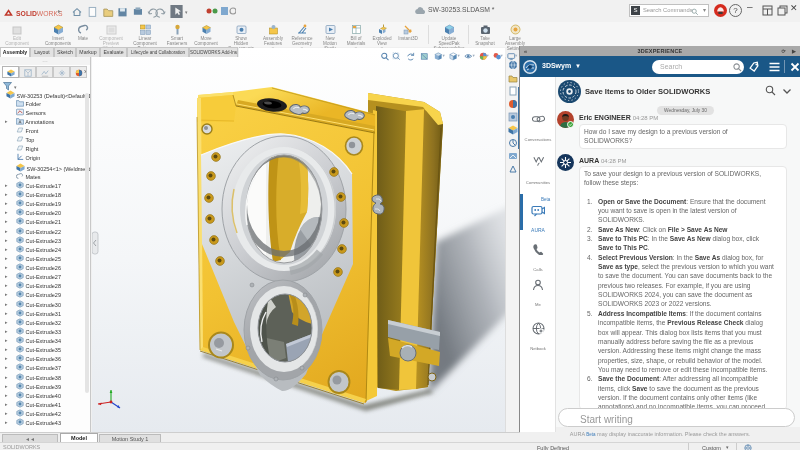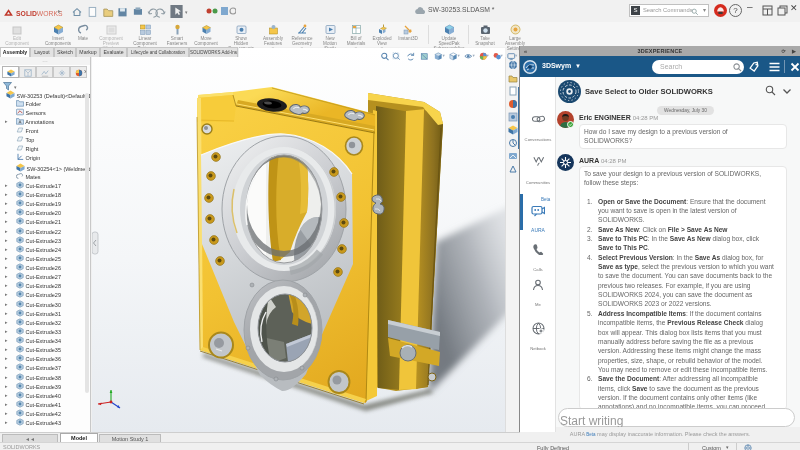--- a/index.html
+++ b/index.html
@@ -729,21 +729,21 @@
   <div id="chatbody" class="abs">
     <svg class="abs" width="23" height="23" viewBox="0 0 23 23" style="left:38px;top:3px">
         <circle cx="11.5" cy="11.5" r="11.5" fill="#1b4970"></circle>
         <g stroke="#cfd8e2" fill="none" stroke-width="1">
           <circle cx="11.5" cy="11.5" r="6.5" stroke-dasharray="2.6 1.6"></circle>
           <circle cx="11.5" cy="11.5" r="3.2" fill="#e8ecf0" stroke="none"></circle>
           <circle cx="11.5" cy="11.5" r="1.4" fill="#1b4970" stroke="none"></circle>
           <circle cx="11.5" cy="11.5" r="9" stroke-dasharray="1.2 2.4"></circle>
         </g>
       </svg>
-    <span class="abs" style="left:65px;top:10px;font-size:7.6px;font-weight:bold;color:#333">Save Select to Older SOLIDWORKS</span>
+    <span class="abs" style="left:65px;top:10px;font-size:7.6px;font-weight:bold;color:#333">Save Items to Older SOLIDWORKS</span>
     <svg class="abs" width="11" height="11" viewBox="0 0 11 11" style="left:245px;top:8px">
         <circle cx="4.5" cy="4.5" r="3.2" fill="none" stroke="#555" stroke-width="1.1"></circle>
         <path d="M7 7 L10 10" stroke="#555" stroke-width="1.1"></path>
       </svg>
     <svg class="abs" width="10" height="7" viewBox="0 0 10 7" style="left:262px;top:11px">
         <path d="M1.5 1.5 L5 5 L8.5 1.5" stroke="#555" stroke-width="1.3" fill="none"></path>
       </svg>
     <span class="abs" style="left:137px;top:29px;width:57px;height:9px;background:#e2e2e2;border-radius:4.5px;font-size:4.8px;color:#666;text-align:center;line-height:10px">Wednesday, July 30</span>
     <svg class="abs" width="17" height="17" viewBox="0 0 17 17" style="left:37px;top:34px">
         <defs>
@@ -776,21 +776,21 @@
       <div style="margin-top:9px;padding-left:14px">
         <div style="position:relative"><span style="position:absolute;left:-11px">1.</span><b class="dk">Open or Save the Document</b>: Ensure that the document<br>you want to save is open in the latest version of<br>SOLIDWORKS.</div>
         <div style="position:relative"><span style="position:absolute;left:-11px">2.</span><b class="dk">Save As New</b>: Click on <b class="dk">File &gt; Save As New</b></div>
         <div style="position:relative"><span style="position:absolute;left:-11px">3.</span><b class="dk">Save to This PC</b>: In the <b class="dk">Save As New</b> dialog box, click<br><b class="dk">Save to This PC</b>.</div>
         <div style="position:relative"><span style="position:absolute;left:-11px">4.</span><b class="dk">Select Previous Version</b>: In the <b class="dk">Save As</b> dialog box, for<br><b class="dk">Save as type</b>, select the previous version to which you want<br>to save the document. You can save documents back to the<br>previous two releases. For example, if you are using<br>SOLIDWORKS 2024, you can save the document as<br>SOLIDWORKS 2023 or 2022 versions.</div>
         <div style="position:relative"><span style="position:absolute;left:-11px">5.</span><b class="dk">Address Incompatible Items</b>: If the document contains<br>incompatible items, the <b class="dk">Previous Release Check</b> dialog<br>box will appear. This dialog box lists items that you must<br>manually address before saving the file as a previous<br>version. Addressing these items might change the mass<br>properties, size, shape, or rebuild behavior of the model.<br>You may need to remove or edit these incompatible items.</div>
         <div style="position:relative"><span style="position:absolute;left:-11px">6.</span><b class="dk">Save the Document</b>: After addressing all incompatible<br>items, click <b class="dk">Save</b> to save the document as the previous<br>version. If the document contains only other items (like<br>annotations) and no incompatible items, you can proceed<br>with the save by clicking <b class="dk">Proceed With Save</b> in the <b class="dk">Other</b></div>
       </div>
     </div>
     <div class="abs" style="left:38px;top:331px;width:237px;height:19px;background:#fff;border:1px solid #ccc;border-radius:10px"></div>
-    <span class="abs" style="left:40px;top:337px;font-size:12px;color:#999">Start writing</span>
+    <span class="abs" style="left:60px;top:337px;font-size:10px;color:#999">Start writing</span>
     <div class="abs" style="left:0;top:350px;width:280px;height:14px;background:#f0f0f0;font-size:5.5px;color:#999;text-align:center;line-height:14px">AURA <span style="color:#3a7ab8;font-size:4.5px">Beta</span> may display inaccurate information. Please check the answers.</div>
   </div>
   <div class="abs" style="left:519px;top:46px;width:1px;height:395px;background:#888"></div>
   <div id="chatside" class="abs">
     <svg class="abs" width="13" height="12" viewBox="0 0 14 12" style="left:12px;top:36px">
         <rect x="0.5" y="3.5" width="8" height="5" rx="2.5" fill="none" stroke="#696f75" stroke-width="1.1"></rect>
         <rect x="5.5" y="3.5" width="8" height="5" rx="2.5" fill="none" stroke="#696f75" stroke-width="1.1" transform="rotate(-18 9.5 6)"></rect>
       </svg>
     <span class="sideitem" style="top:50px"><span class="lbl" style="display:inline-block">Conversations</span></span>
     <svg class="abs" width="13" height="12" viewBox="0 0 14 12" style="left:12px;top:78px">

